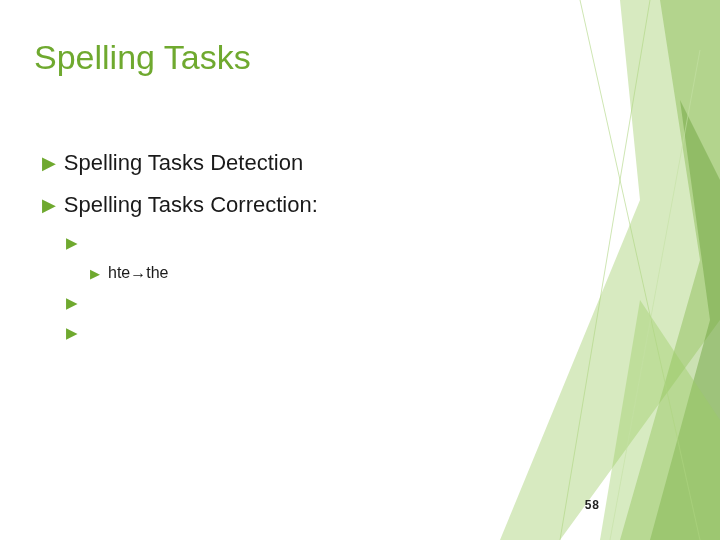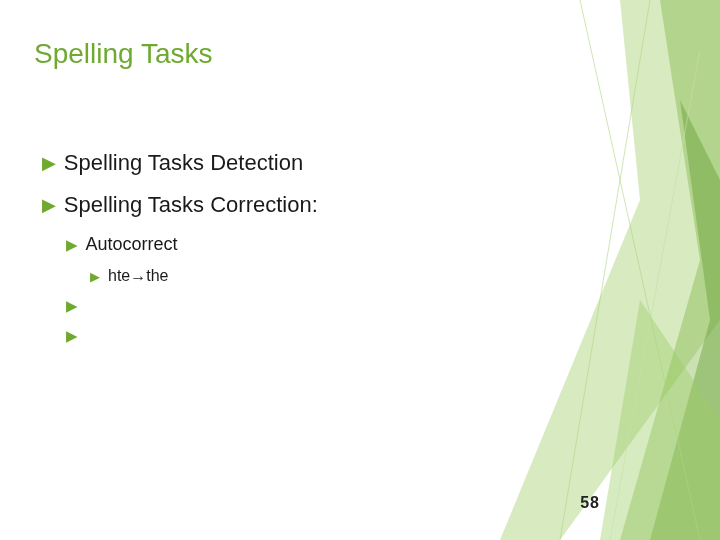--- a/index.html
+++ b/index.html
@@ -16,21 +16,21 @@
     right: 0;
     top: 0;
     width: 220px;
     height: 540px;
     pointer-events: none;
   }
   .title {
     position: absolute;
     top: 38px;
     left: 34px;
-    font-size: 28px;
+    font-size: 34px;
     color: #6fa92f;
     font-weight: 400;
   }
   .content {
     position: absolute;
     top: 150px;
     left: 42px;
     color: #1a1a1a;
   }
   .item { display: flex; align-items: center; margin-bottom: 14px; }
@@ -42,21 +42,21 @@
     margin-right: 8px;
     display: inline-block;
   }
   .arrowbullet.big { font-size: 18px; }
   .arrowbullet.med { font-size: 15px; }
   .arrowbullet.small { font-size: 13px; }
   .pagenum {
     position: absolute;
     bottom: 28px;
     right: 120px;
-    font-size: 16px;
+    font-size: 12px;
     font-weight: bold;
     color: #222;
     letter-spacing: 1px;
   }
 </style>
 </head>
 <body>
 
 <svg class="decor" viewBox="0 0 220 540" preserveAspectRatio="none">
   <polygon points="120,0 220,0 220,320 60,540 0,540 140,200" fill="#8bc34a" opacity="0.35"></polygon>
@@ -74,21 +74,20 @@
   <div class="item big">
     <span class="arrowbullet big">▶</span>
     <span>Spelling Tasks Detection</span>
   </div>
   <div class="item big">
     <span class="arrowbullet big">▶</span>
     <span>Spelling Tasks Correction:</span>
   </div>
   <div class="item med">
     <span class="arrowbullet med">▶</span>
-    <span>Autocorrect</span>
   </div>
   <div class="item small">
     <span class="arrowbullet small">▶</span>
     <span>hte→the</span>
   </div>
   <div class="item med">
     <span class="arrowbullet med">▶</span>
   </div>
   <div class="item med">
     <span class="arrowbullet med">▶</span>

